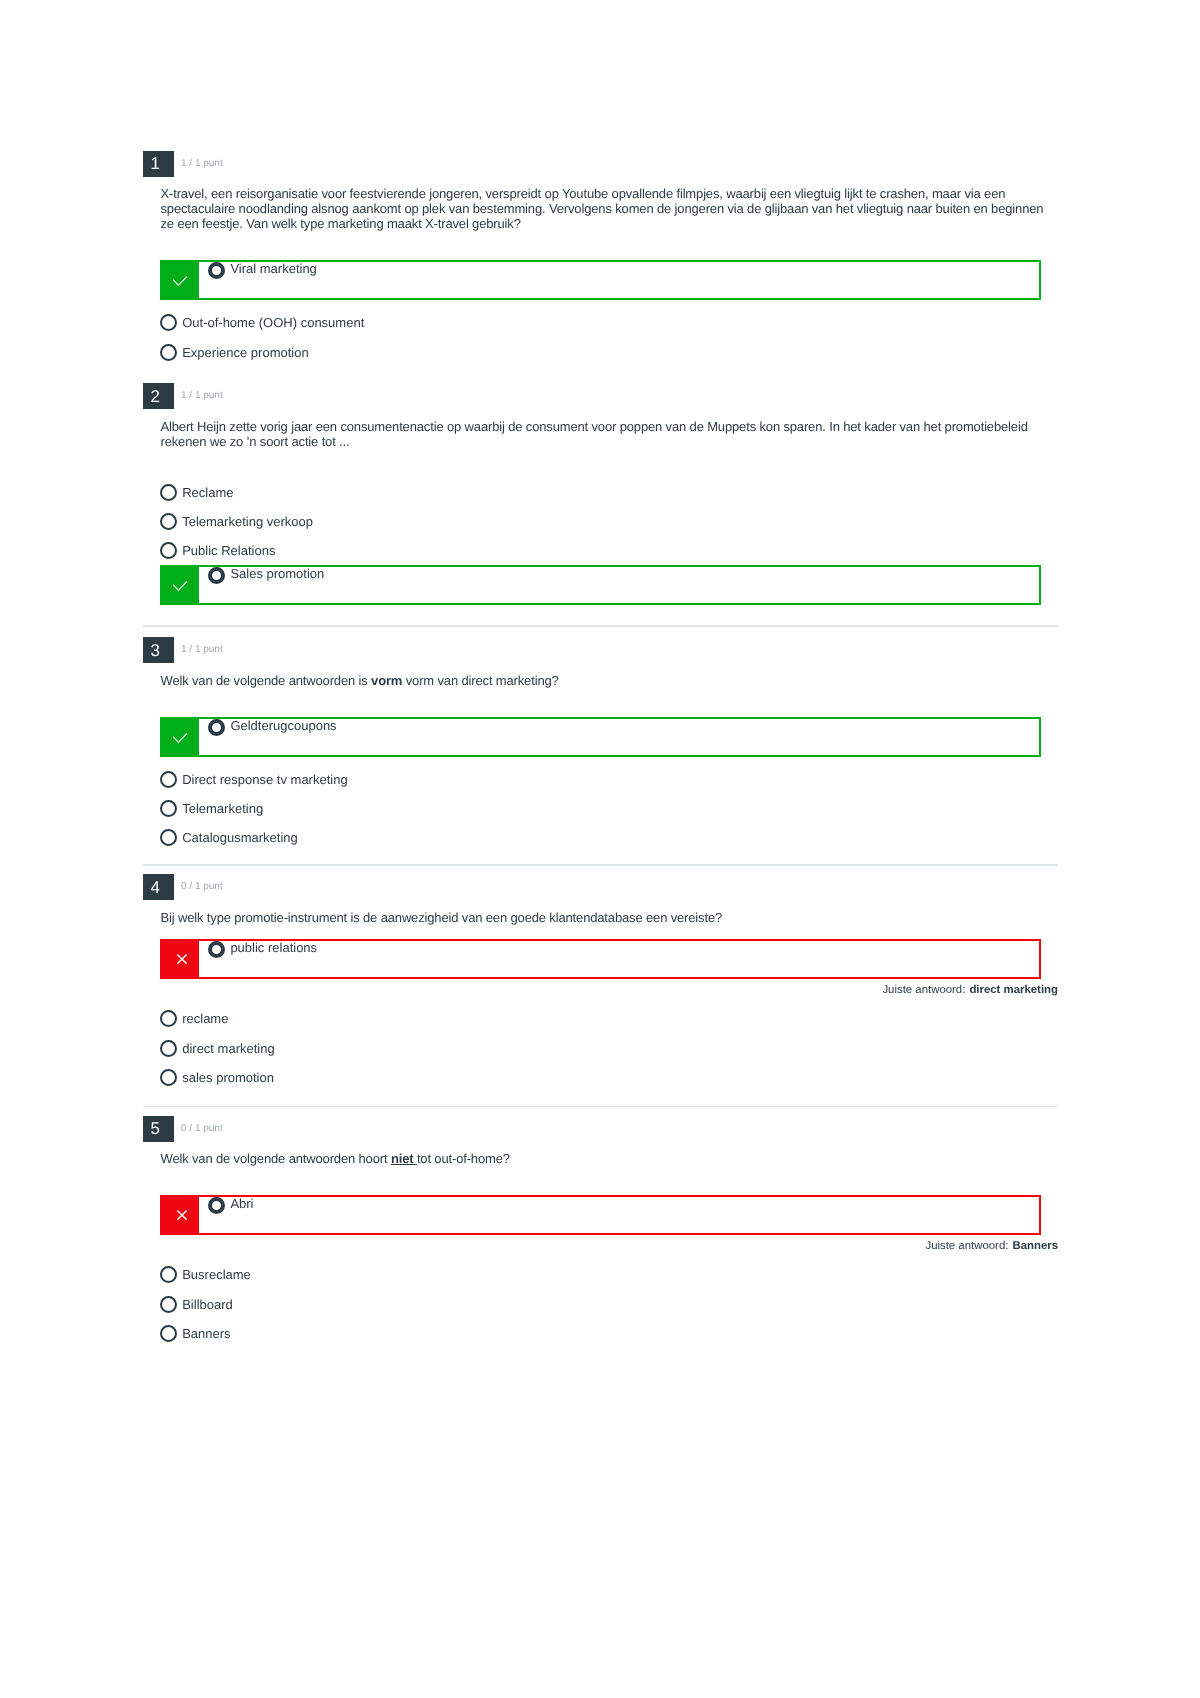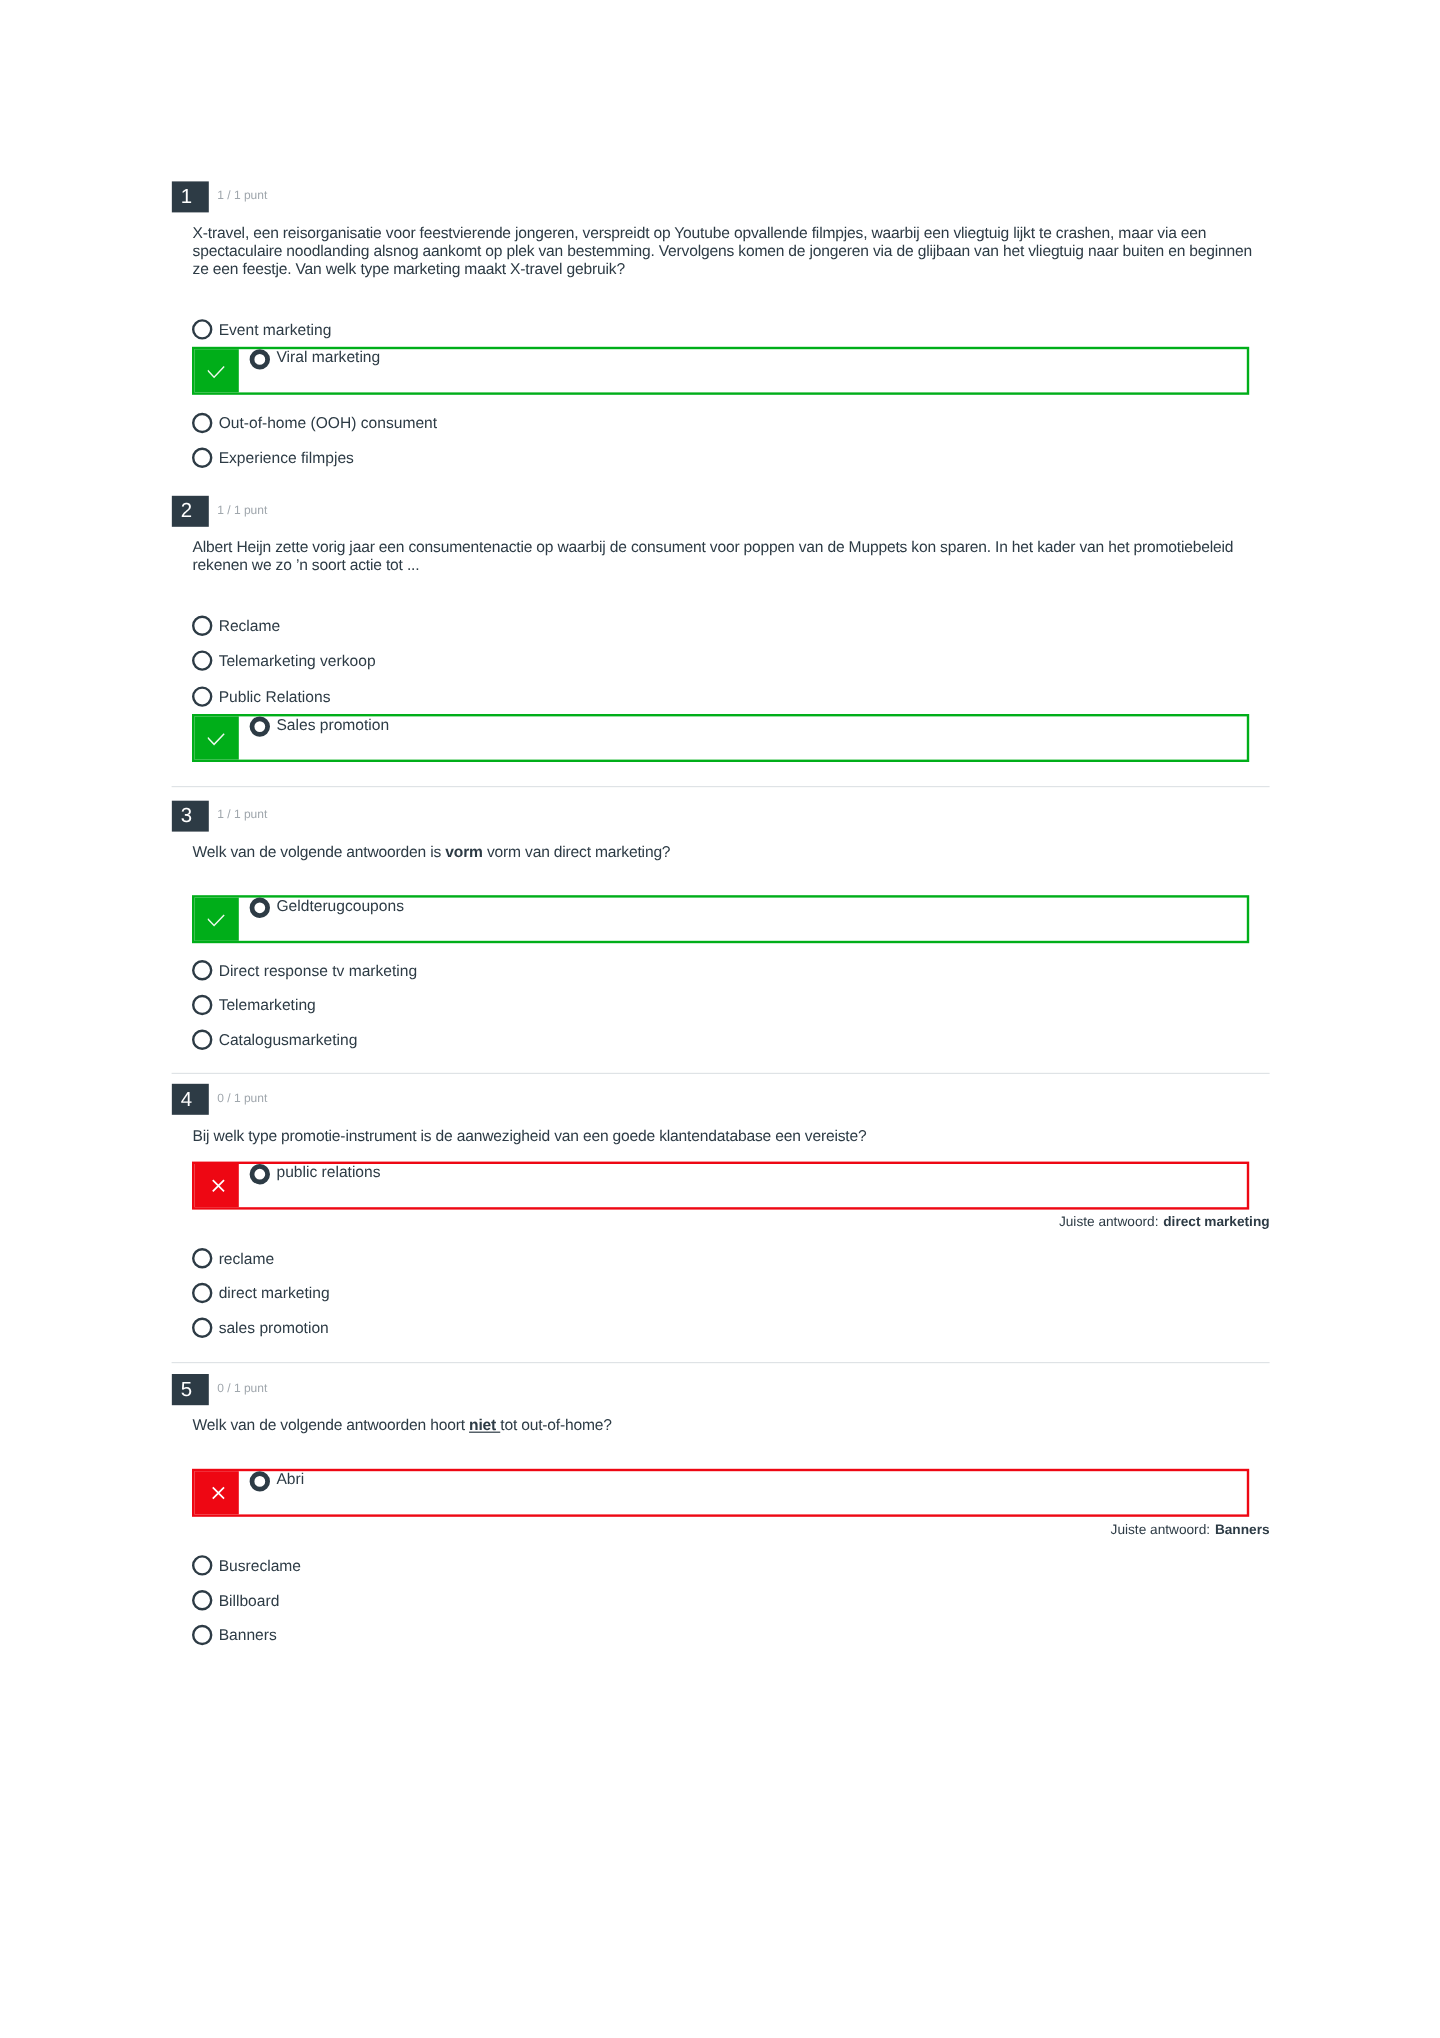--- a/index.html
+++ b/index.html
@@ -45,42 +45,38 @@
 
 <div class="page">
   <div class="content" id="content">
       <div class="q">
         <div class="qhead">
           <div class="qnum">1</div>
           <div class="qpts">1 / 1 punt</div>
         </div>
         <div class="qtext">X-travel, een reisorganisatie voor feestvierende jongeren, verspreidt op Youtube opvallende filmpjes, waarbij een vliegtuig lijkt te crashen, maar via een spectaculaire noodlanding alsnog aankomt op plek van bestemming. Vervolgens komen de jongeren via de glijbaan van het vliegtuig naar buiten en beginnen ze een feestje. Van welk type marketing maakt X-travel gebruik?</div>
         <div class="answers" style="margin-top:28.9px">
-          <div class="ans">
-            <span class="radio"></span>
-            <span class="anslabel">Event marketing</span>
-          </div>
           <div class="ansbox">
             <span class="mark">
               <svg width="16" height="16" viewBox="0 0 16 16">
                 <path d="M0.0 7.6 L5.4 13.3 L13.8 4.5" fill="none" stroke="#ffffff" stroke-width="1.2" stroke-linecap="butt" stroke-linejoin="miter" opacity="0.93"></path>
               </svg>
             </span>
             <span class="boxinner">
               <span class="radio sel"></span>
               <span class="anslabel">Viral marketing</span>
             </span>
           </div>
           <div class="ans">
             <span class="radio"></span>
             <span class="anslabel">Out-of-home (OOH) consument</span>
           </div>
           <div class="ans">
             <span class="radio"></span>
-            <span class="anslabel">Experience filmpjes</span>
+            <span class="anslabel">Experience promotion</span>
           </div>
         </div>
       </div>
       <div class="q">
         <div class="qhead">
           <div class="qnum">2</div>
           <div class="qpts">1 / 1 punt</div>
         </div>
         <div class="qtext">Albert Heijn zette vorig jaar een consumentenactie op waarbij de consument voor poppen van de Muppets kon sparen. In het kader van het promotiebeleid rekenen we zo ’n soort actie tot ...</div>
         <div class="answers" style="margin-top:28.9px">

